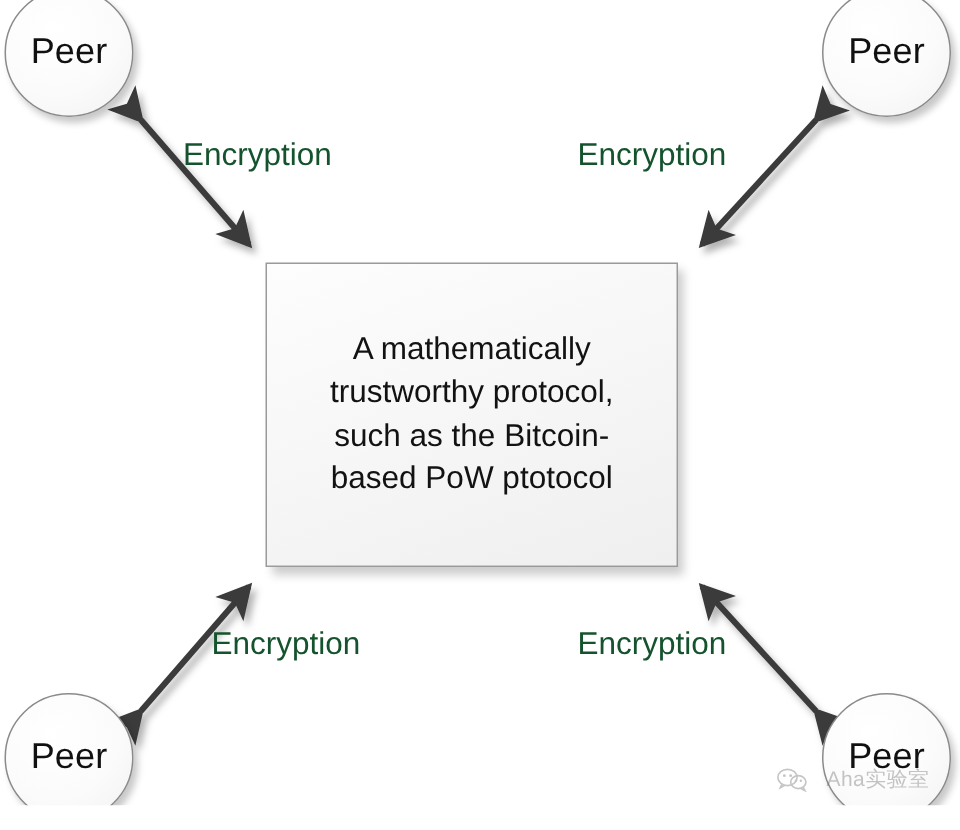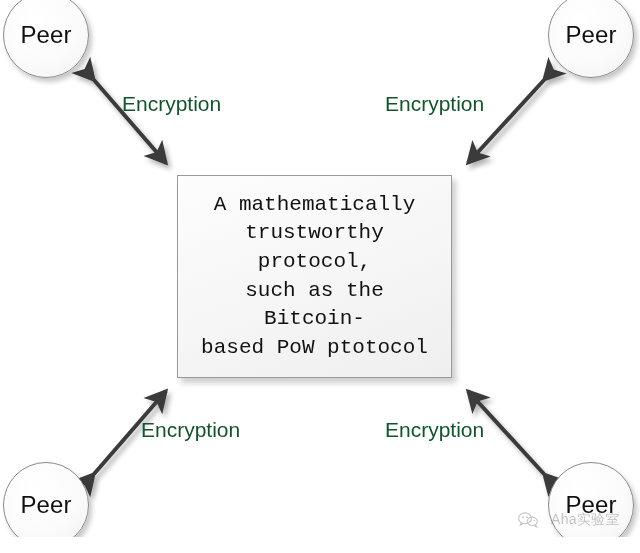--- a/index.html
+++ b/index.html
@@ -65,21 +65,20 @@
     align-items: center;
     justify-content: center;
     padding: 6px 14px;
   }
   #protocol-text {
     font-size: 21px;
     line-height: 1.36;
     color: #121212;
     text-align: center;
     white-space: pre-line;
-    font-family: Liberation Mono, monospace;
   }
 
   
   .edge-label {
     position: absolute;
     font-size: 21px;
     color: #14532d;
     white-space: nowrap;
     line-height: 1;
   }

